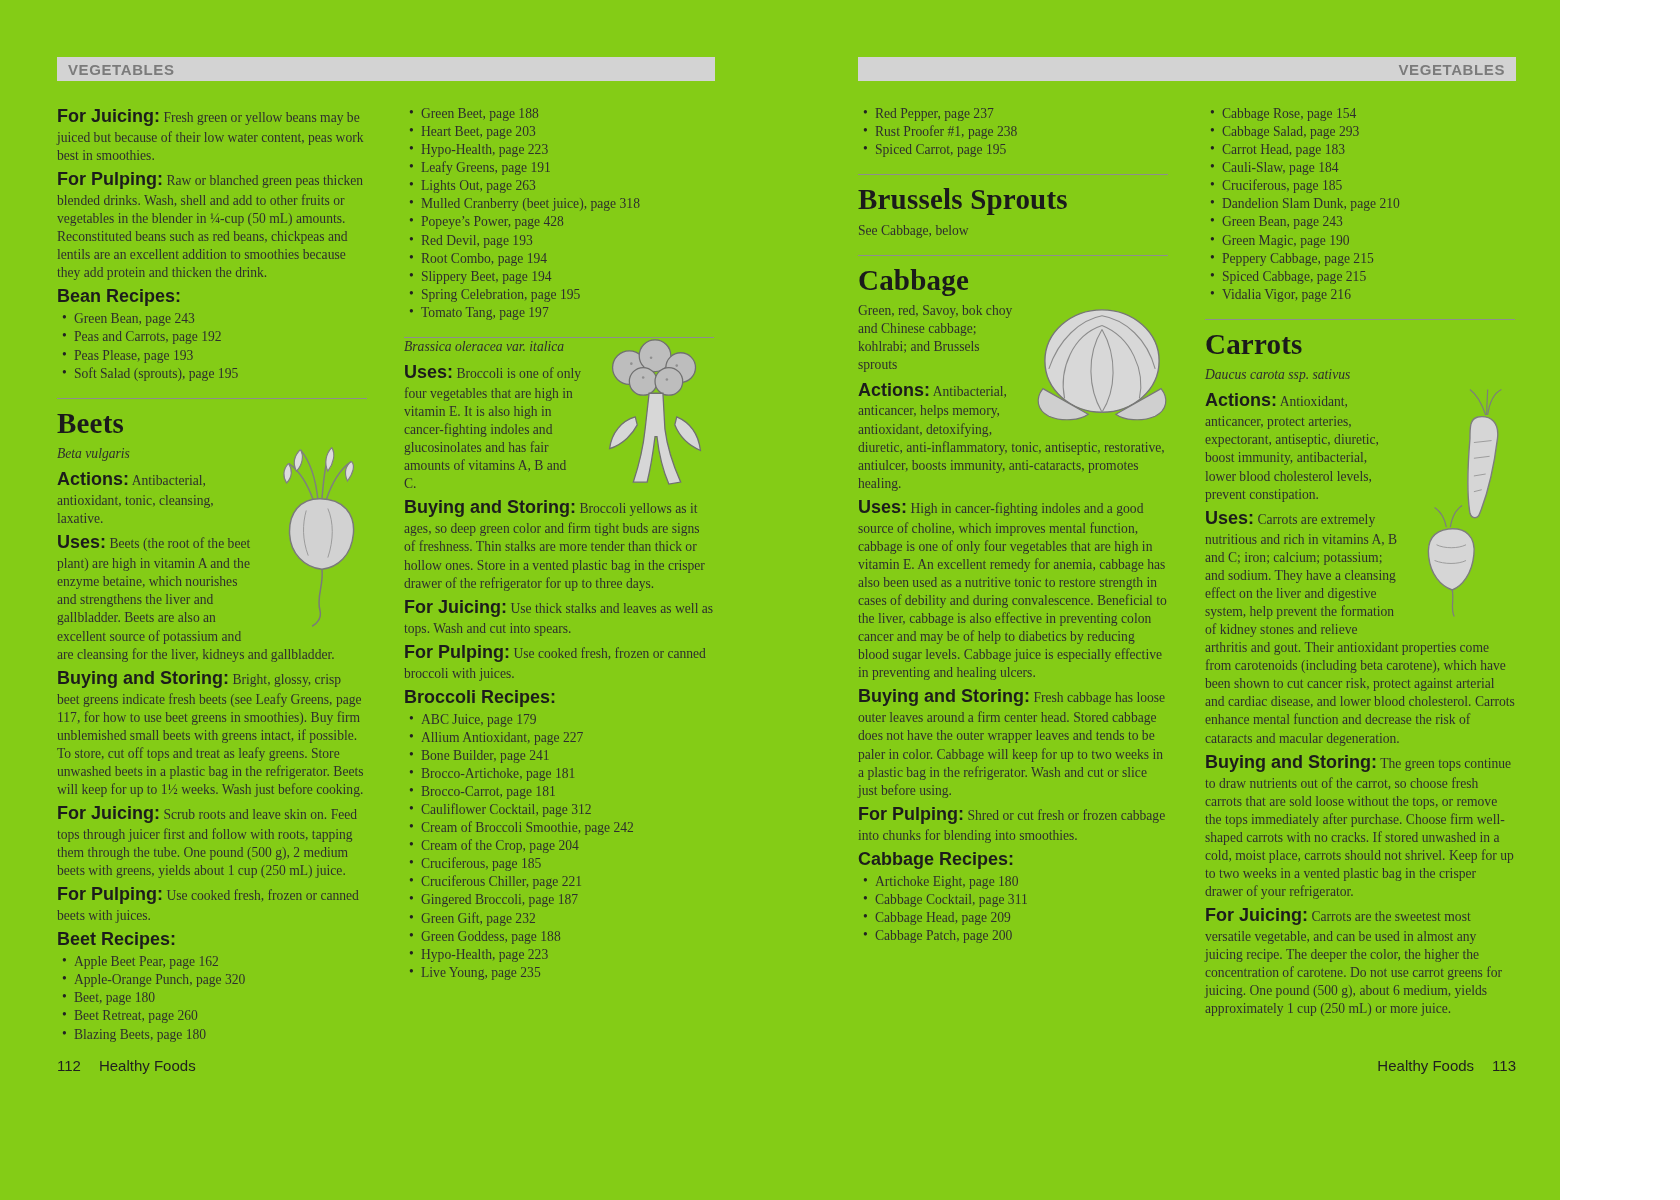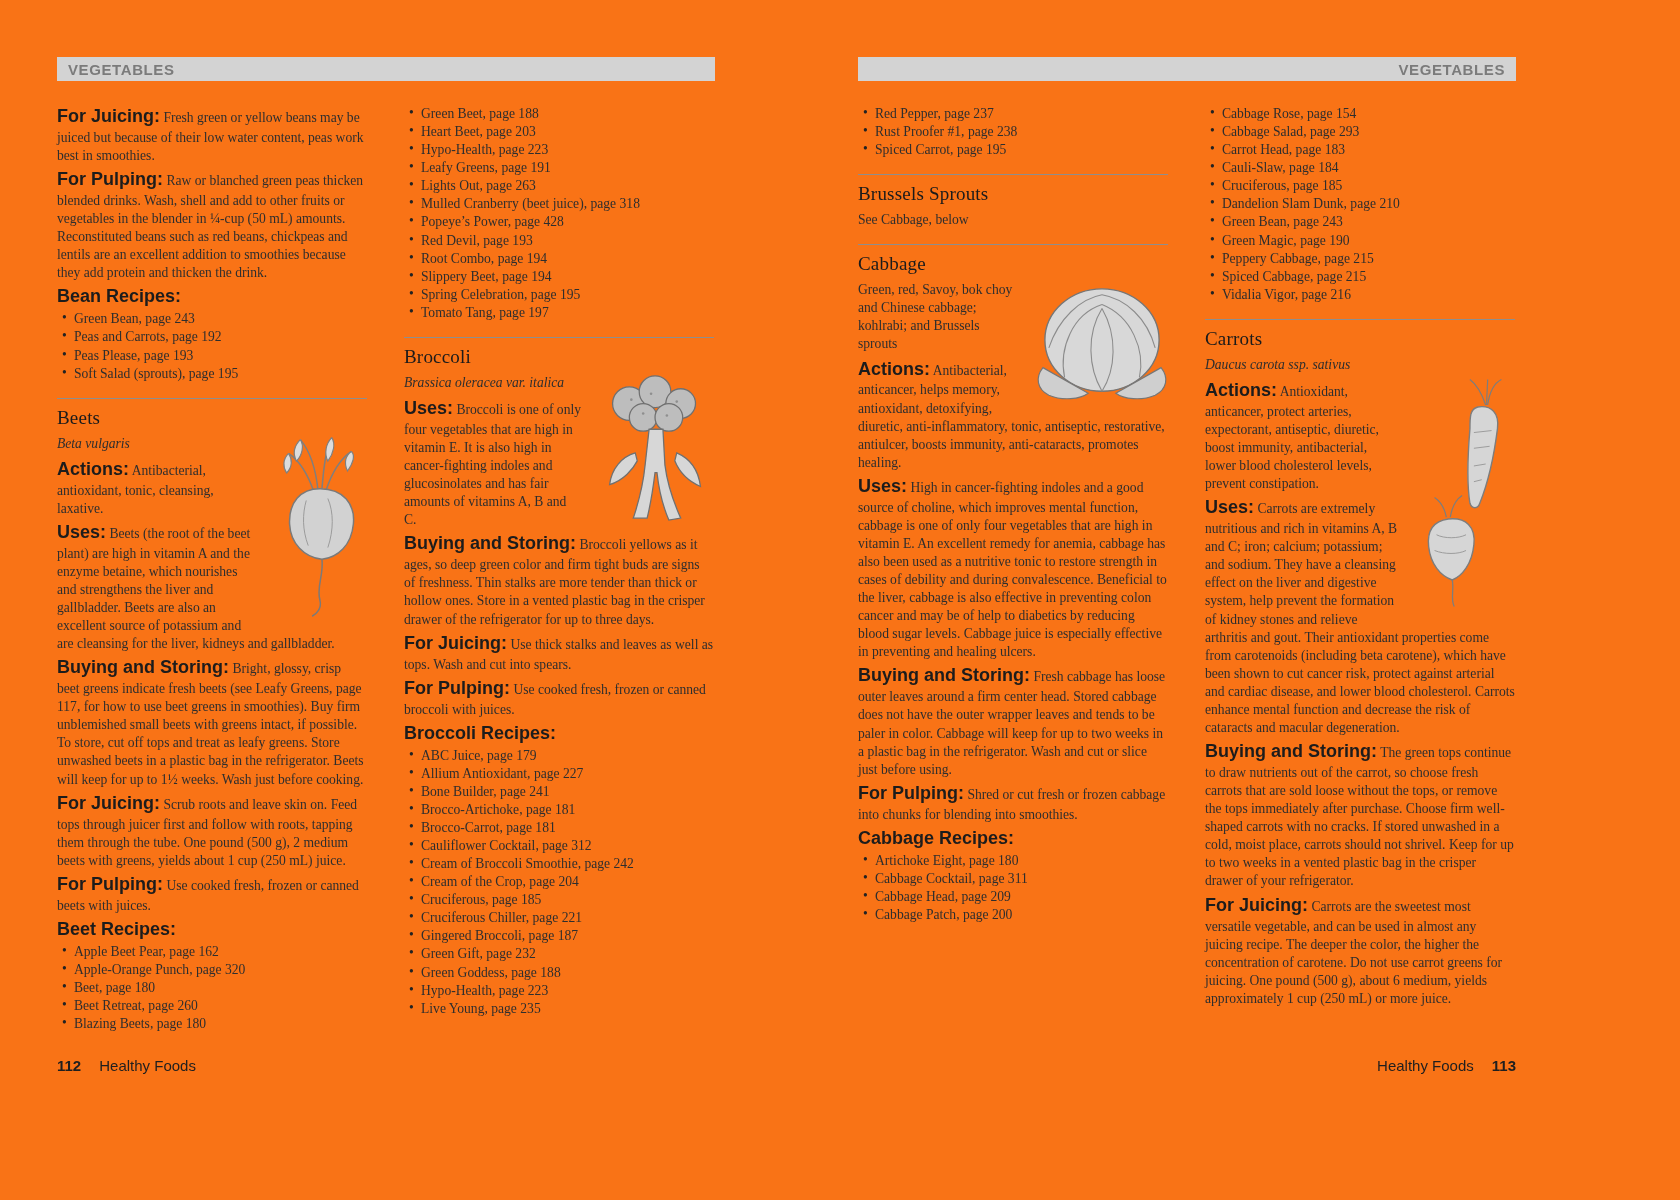--- a/index.html
+++ b/index.html
@@ -1,17 +1,17 @@
 <!DOCTYPE html>
 <html><head>
 <meta charset="utf-8">
 <style>
   html,body { margin:0; padding:0; background:#ffffff; }
   .canvas {
-    position:relative; width:1680px; height:1200px; background:#f97316;
+    position:relative; width:1560px; height:1200px; background:#84cc16;
     overflow:hidden; font-family:"Liberation Serif", serif; color:#2e2e2e;
   }
   .page { position:absolute; top:0; width:658px; height:1200px; }
   .page-left  { left:57px; }
   .page-right { left:858px; }
 
   .page-header {
     margin-top:57px; height:24px; background:#d3d3d3;
     display:flex; align-items:center;
     font-family:"Liberation Sans", sans-serif; font-weight:bold;
@@ -28,40 +28,40 @@
     font-family:"Liberation Sans", sans-serif; font-weight:bold;
     font-size:18px; color:#1c1c1c;margin-top:16px;
   }
   .recipes-head { margin:2px 0 1px 0; }
   ul.recipes { list-style:none; margin:0 0 5px 0; padding:0; }
   ul.recipes li { padding-left:17px; position:relative; }
   ul.recipes li::before { content:"•"; position:absolute; left:5px; top:-1px; color:#222; }
 
   .rule { border-top:1px solid #8e8e8e; margin:15px 0 0 0; }
   h2.veg {
-    font-family:"Liberation Serif", serif; font-size:19px; font-weight:normal;
+    font-family:"Liberation Serif", serif; font-size:29px; font-weight:bold;
     color:#1b1b1b; margin:9px 0 7px 0; letter-spacing:0.2px; line-height:1.05;
   }
   .latin { font-style:italic; margin:0 0 5px 0; }
   .varieties { margin:0 0 4px 0; }
   .see-note { margin:2px 0 12px 0; }
 
   .illus { float:right; }
   .illus-beet     { margin:-4px -6px 2px 8px; }
   .illus-broccoli { margin:-4px -10px 2px 8px; }
   .illus-cabbage  { margin:-2px -8px 2px 8px; }
   .illus-carrot   { margin:-2px -10px 2px 8px; }
 
   .footer {
     position:absolute; top:1057px; width:100%;
     font-family:"Liberation Sans", sans-serif; font-size:15px; color:#1f1f1f;
     display:flex; gap:18px;
   }
   .page-right .footer { justify-content:flex-end; }
-  .pagenum { font-weight:bold; }
+  .pagenum { font-weight:normal; }
 </style>
 </head>
 <body>
 
 <div class="canvas">
 
   <div class="page page-left">
     <div class="page-header">
       <span>VEGETABLES</span>
     </div>
@@ -152,21 +152,20 @@
             <li>Mulled Cranberry (beet juice), page 318</li>
             <li>Popeye’s Power, page 428</li>
             <li>Red Devil, page 193</li>
             <li>Root Combo, page 194</li>
             <li>Slippery Beet, page 194</li>
             <li>Spring Celebration, page 195</li>
             <li>Tomato Tang, page 197</li>
           </ul>
 
         <div class="rule"></div>
-        <h2 class="veg">Broccoli</h2>
 
         <svg class="illus illus-broccoli" width="134" height="158" viewBox="0 0 132 160" aria-hidden="true">
           <g fill="#bdbdbd" stroke="#707070" stroke-width="1.3">
             <circle cx="38" cy="34" r="17"></circle>
             <circle cx="64" cy="22" r="16"></circle>
             <circle cx="90" cy="34" r="15"></circle>
             <circle cx="52" cy="48" r="14"></circle>
             <circle cx="78" cy="48" r="14"></circle>
           </g>
           <g fill="#d7d7d7" stroke="#707070" stroke-width="1.3">

